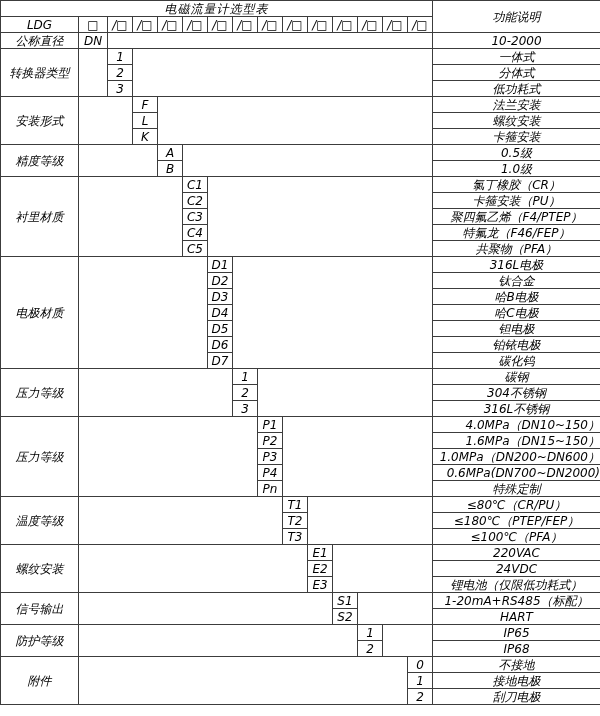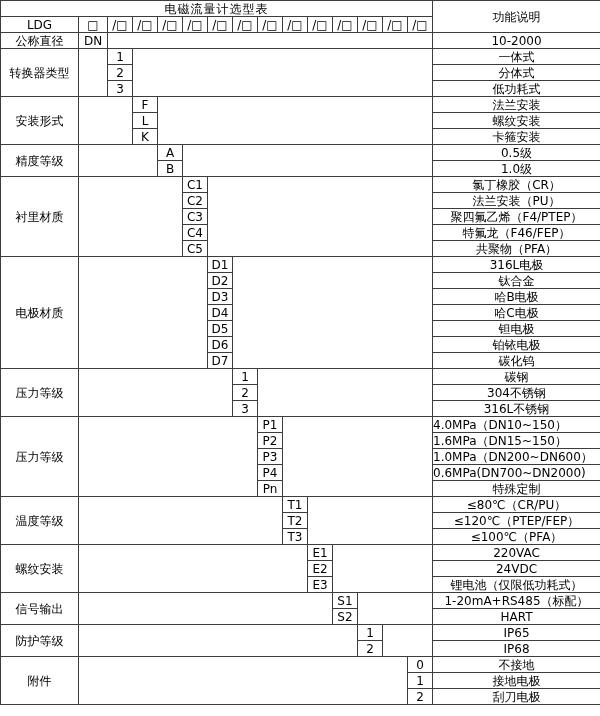--- a/index.html
+++ b/index.html
@@ -11,40 +11,41 @@
   }
   body {
     font-family: "DejaVu Sans", sans-serif;
     color: #000000;
   }
   table.sel-table {
     border-collapse: collapse;
     table-layout: fixed;
     width: 600px;
     height: 506px;
+    font-style: italic;
   }
   table.sel-table td {
     border: 1px solid #3c3c3c;
     padding: 0;
     font-size: 12px;
     line-height: 1;
     text-align: center;
     vertical-align: middle;
     overflow: hidden;
     white-space: nowrap;
   }
   tr { height: 16px; }
   td.title-cell { font-size: 13px; letter-spacing: 1px; }
   td.fhead-cell { font-size: 13px; }
   td.lbl-left { text-align: left; padding-left: 5px; }
   td.cat-lbl { text-align: center; }
   td.code-cell { text-align: center; }
   td.code-left { text-align: left; padding-left: 3px; }
   td.desc-cell { text-align: center; margin-left: 28px; }
-  td.desc-cell.left { text-align: left; padding-left: 0; }
+  td.desc-cell.left { text-align: right; padding-left: 0; }
   td.empty-cell { border: 1px solid #3c3c3c; }
 </style>
 </head>
 <body>
 
 <table class="sel-table">
   <colgroup>
     <col style="width:78px">
     <col style="width:29px">
     <col style="width:25px">
@@ -135,21 +136,21 @@
       </tr>
       <tr>
         <td class="cat-lbl" rowspan="5">衬里材质</td>
         <td class="empty-cell" rowspan="5" colspan="4"></td>
         <td class="code-cell">C1</td>
         <td class="empty-cell" rowspan="5" colspan="9"></td>
         <td class="desc-cell">氯丁橡胶（CR）</td>
       </tr>
       <tr>
         <td class="code-cell">C2</td>
-        <td class="desc-cell">法兰安装（PU）</td>
+        <td class="desc-cell">卡箍安装（PU）</td>
       </tr>
       <tr>
         <td class="code-cell">C3</td>
         <td class="desc-cell">聚四氟乙烯（F4/PTEP）</td>
       </tr>
       <tr>
         <td class="code-cell">C4</td>
         <td class="desc-cell">特氟龙（F46/FEP）</td>
       </tr>
       <tr>
@@ -227,21 +228,21 @@
       </tr>
       <tr>
         <td class="cat-lbl" rowspan="3">温度等级</td>
         <td class="empty-cell" rowspan="3" colspan="8"></td>
         <td class="code-cell">T1</td>
         <td class="empty-cell" rowspan="3" colspan="5"></td>
         <td class="desc-cell">≤80℃（CR/PU）</td>
       </tr>
       <tr>
         <td class="code-cell">T2</td>
-        <td class="desc-cell">≤120℃（PTEP/FEP）</td>
+        <td class="desc-cell">≤180℃（PTEP/FEP）</td>
       </tr>
       <tr>
         <td class="code-cell">T3</td>
         <td class="desc-cell">≤100℃（PFA）</td>
       </tr>
       <tr>
         <td class="cat-lbl" rowspan="3">螺纹安装</td>
         <td class="empty-cell" rowspan="3" colspan="9"></td>
         <td class="code-cell">E1</td>
         <td class="empty-cell" rowspan="3" colspan="4"></td>

